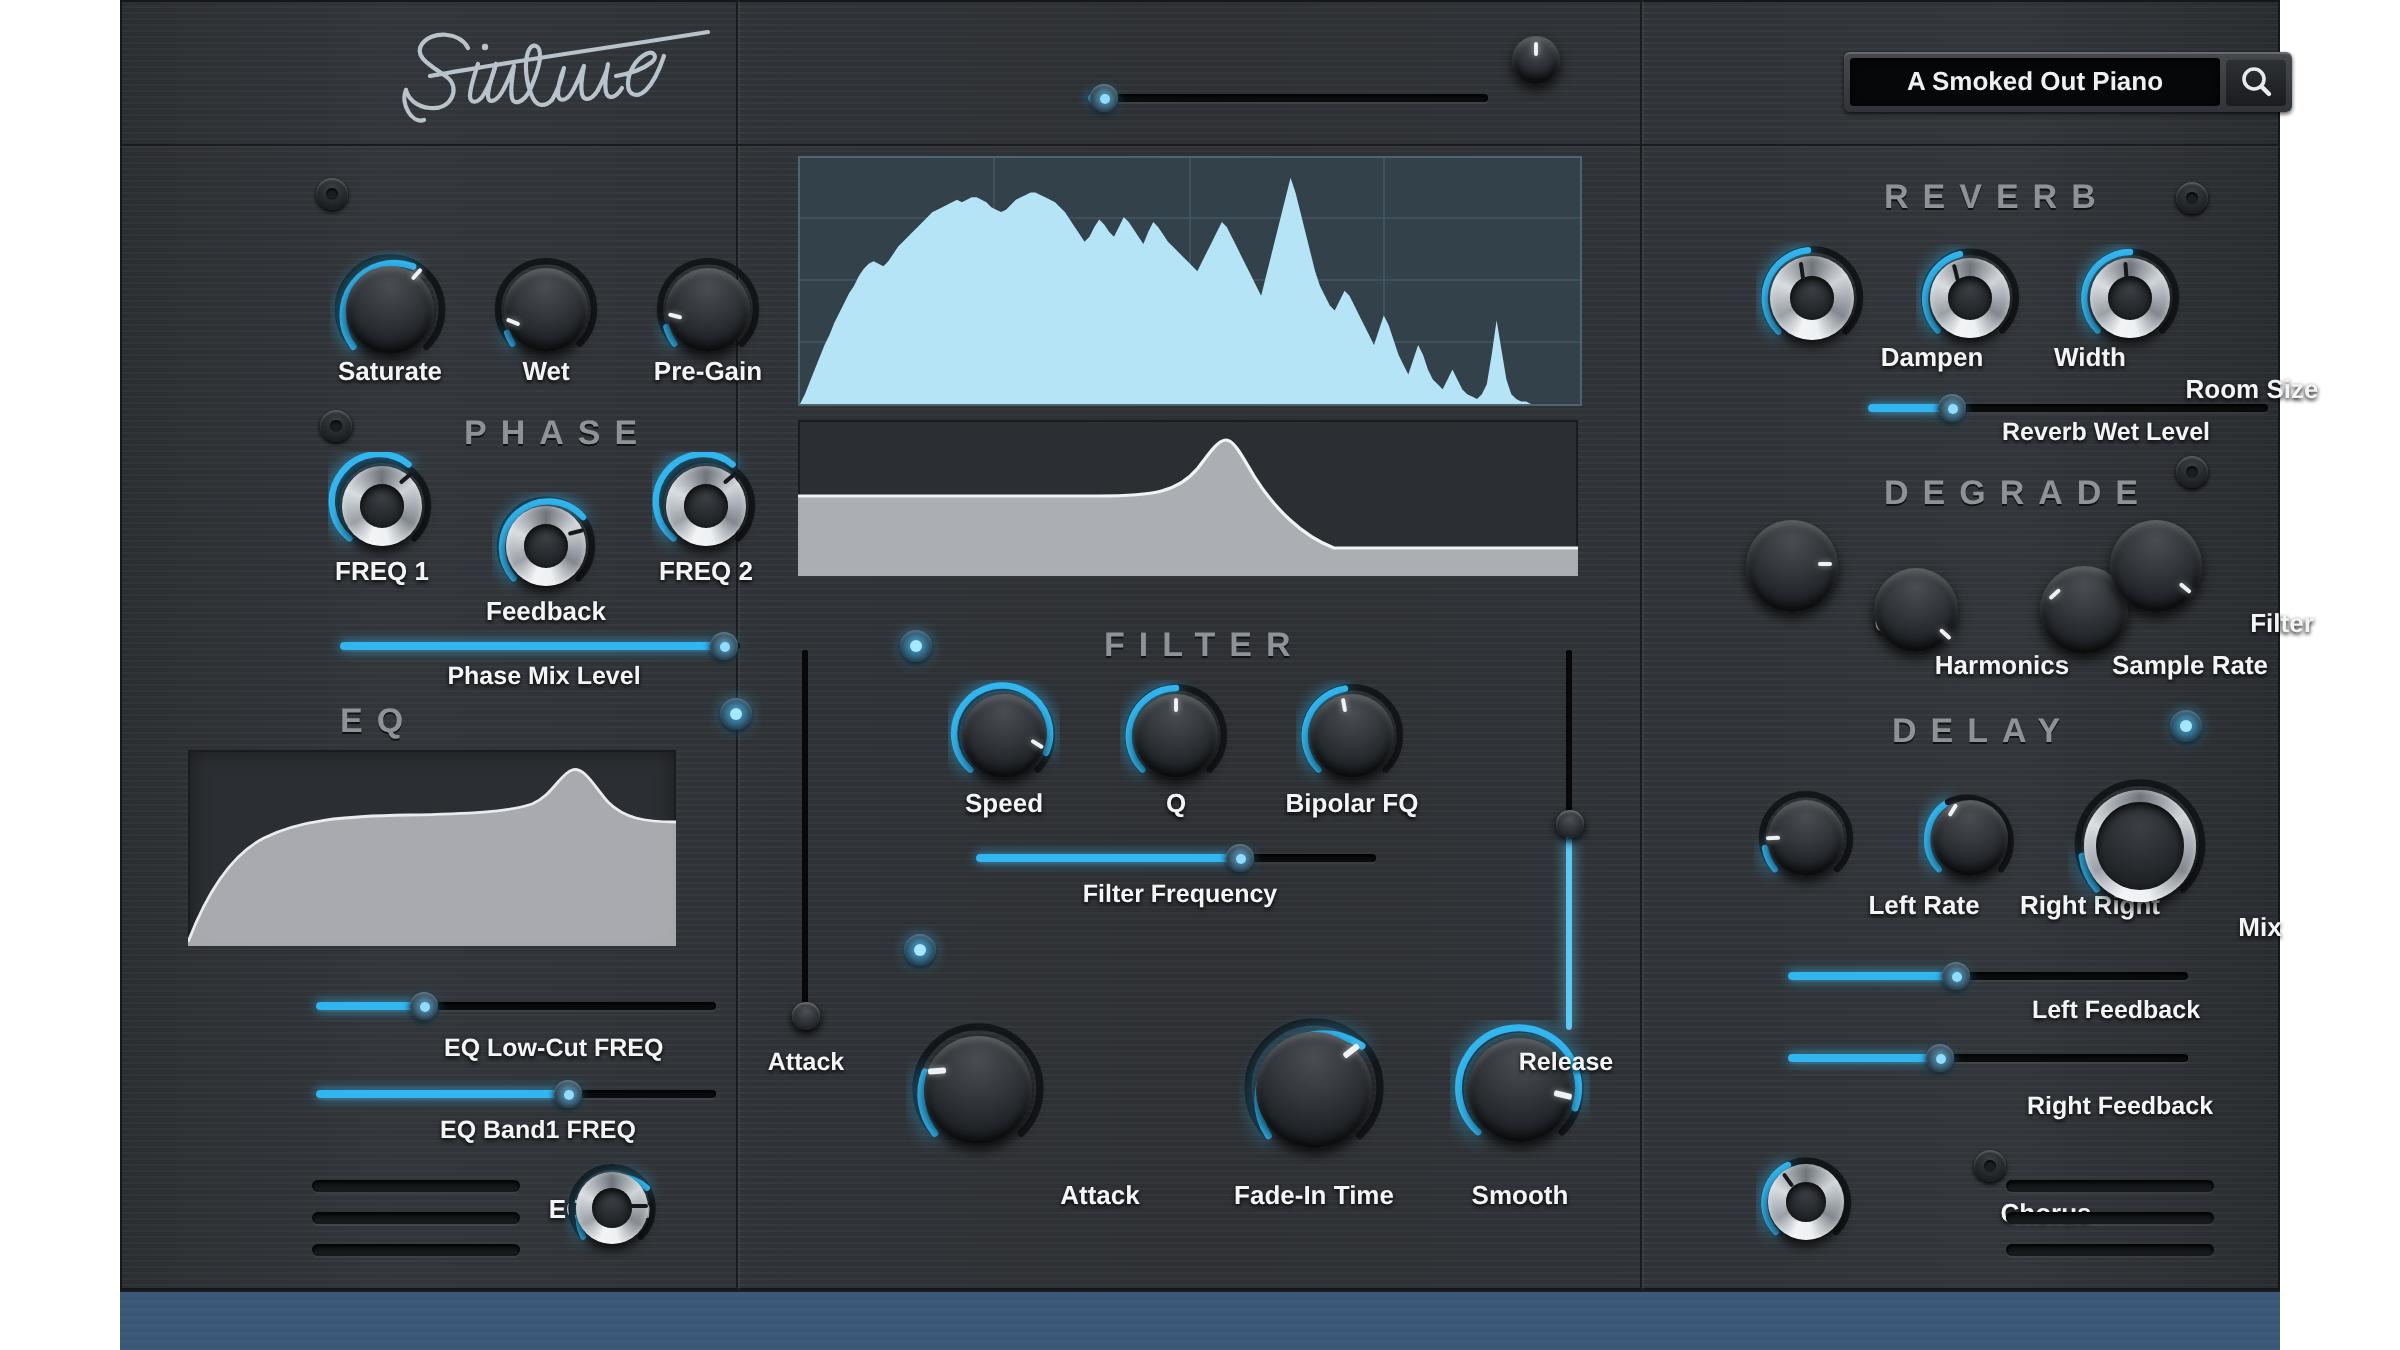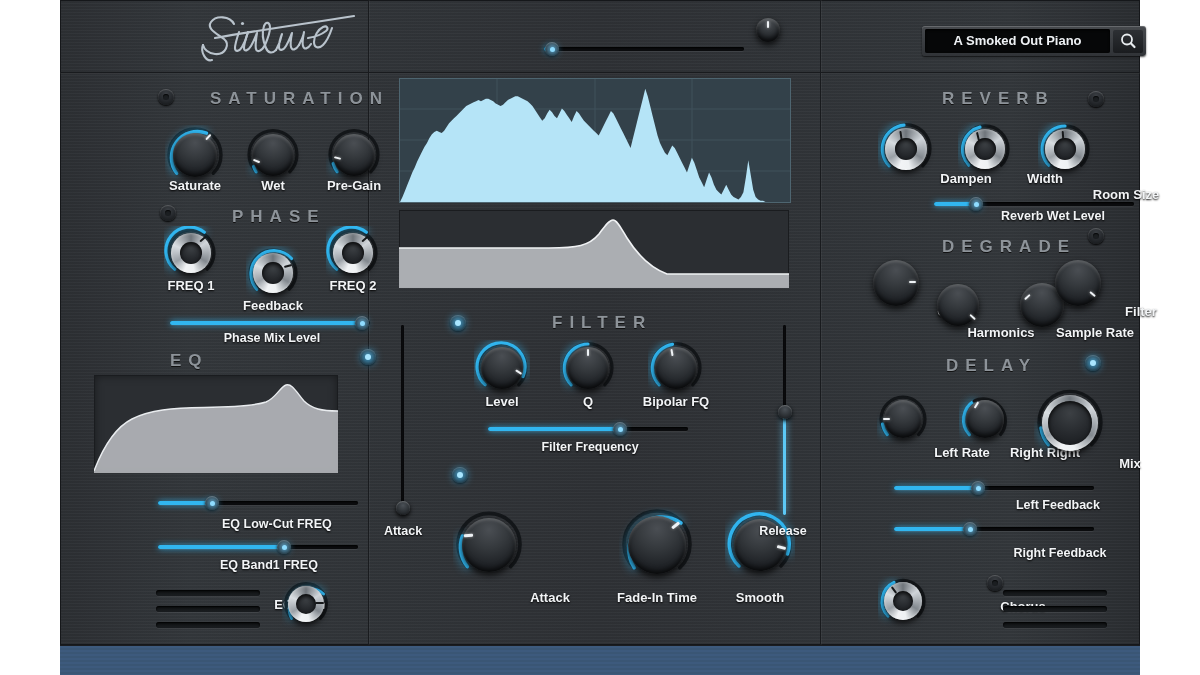--- a/index.html
+++ b/index.html
@@ -140,21 +140,20 @@
         <div id="presetname" title="A Smoked Out Piano">A Smoked Out Piano</div>
       </div>
       <div id="searchbtn">
         <svg width="30" height="24" viewBox="0 0 30 24">
           <circle cx="14" cy="10.5" r="5" fill="none" stroke="#e7ebee" stroke-width="1.8"></circle>
           <line x1="17.8" y1="14.3" x2="21.5" y2="18" stroke="#e7ebee" stroke-width="2.2" stroke-linecap="round"></line>
         </svg>
       </div>
     </div>
 
-    <div class="sect-title" style="left:150px;top:89px;">SATURATION</div>
     <div class="led" style="left:106px;top:97px;">
         <div class="dot"></div>
       </div>
 
     <div class="knob" style="left:135px;top:155px;width:60px;height:60px;">
       <svg class="arc" width="60" height="60" viewBox="0 0 60 60">
         <path d="M11.7 48.3 A26 26 0 1 1 48.3 48.3" fill="none" stroke="#14171a" stroke-width="3.4" stroke-linecap="round"></path>
         <path d="M11.7 48.3 A26 26 0 0 1 41.5 8.2" fill="none" stroke="#31b6f0" stroke-width="3.4" stroke-linecap="round" style="filter:drop-shadow(0 0 4px #31b6f0)"></path>
       </svg>
       <div class="cap dark" style="left:8px;top:8px;width:44px;height:44px;"></div>
@@ -303,21 +302,21 @@
       </div>
 
     <div class="knob" style="left:442px;top:368px;width:56px;height:56px;">
       <svg class="arc" width="56" height="56" viewBox="0 0 56 56">
         <path d="M11.2 44.8 A24 24 0 1 1 44.8 44.8" fill="none" stroke="#14171a" stroke-width="3.2" stroke-linecap="round"></path>
         <path d="M11.2 44.8 A24 24 0 1 1 49 36.5" fill="none" stroke="#31b6f0" stroke-width="3.2" stroke-linecap="round" style="filter:drop-shadow(0 0 4px #31b6f0)"></path>
       </svg>
       <div class="cap dark" style="left:7px;top:7px;width:42px;height:42px;"></div>
       <div class="pointer" style="left:41px;top:31px;width:7px;height:2.4px;transform:rotate(32deg);"></div>
     </div>
-    <div class="klabel" style="left:442px;top:394px;">Level</div>
+    <div class="klabel" style="left:442px;top:394px;">Speed</div>
 
     <div class="knob" style="left:528px;top:368px;width:56px;height:56px;">
       <svg class="arc" width="56" height="56" viewBox="0 0 56 56">
         <path d="M11.2 44.8 A24 24 0 1 1 44.8 44.8" fill="none" stroke="#14171a" stroke-width="3.2" stroke-linecap="round"></path>
         <path d="M11.2 44.8 A24 24 0 0 1 28 4" fill="none" stroke="#31b6f0" stroke-width="3.2" stroke-linecap="round" style="filter:drop-shadow(0 0 4px #31b6f0)"></path>
       </svg>
       <div class="cap dark" style="left:7px;top:7px;width:42px;height:42px;"></div>
       <div class="pointer" style="left:27px;top:9px;width:2.4px;height:7px;"></div>
     </div>
     <div class="klabel" style="left:528px;top:394px;">Q</div>

